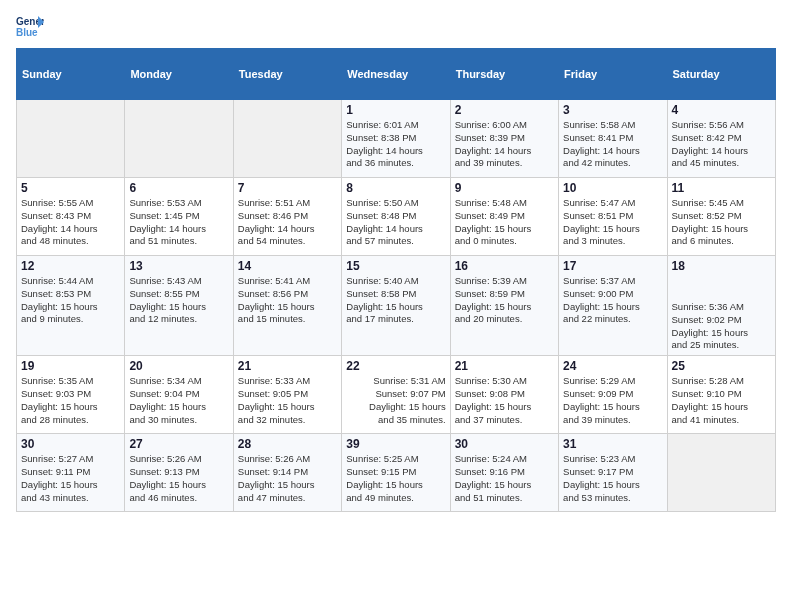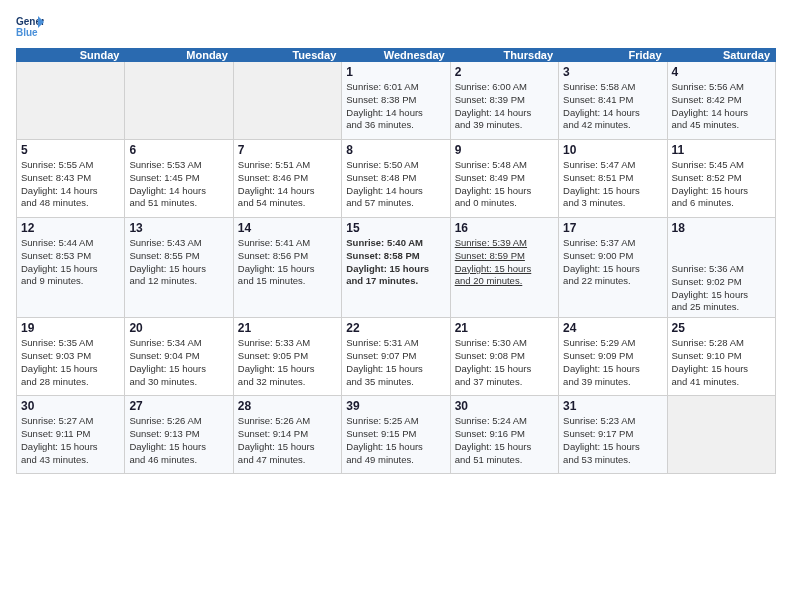--- a/index.html
+++ b/index.html
@@ -43,22 +43,22 @@
       color: #333;
     }
     .calendar {
       width: 100%;
       border-collapse: collapse;
       font-size: 10.5px;
     }
     .calendar th {
       background: #2a6ab0;
       color: #fff;
-      text-align: right;
-      padding: 0 5px;
+      text-align: left;
+      padding: 19px 5px;
       font-size: 11px;
       border: 1px solid #2a6ab0;
     }
     .calendar td {
       border: 1px solid #d0d0d0;
       vertical-align: top;
       padding: 3px 4px;
       width: calc(100% / 7);
       height: 78px;
     }
@@ -220,28 +220,28 @@
           </td>
           <td>
             <span class="day-num">14</span>
             <div class="day-info" style="white-space: pre-line;">Sunrise: 5:41 AM
 Sunset: 8:56 PM
 Daylight: 15 hours
 and 15 minutes.</div>
           </td>
           <td>
             <span class="day-num">15</span>
-            <div class="day-info" style="white-space: pre-line; font-weight: bold;">Sunrise: 5:40 AM
+            <div class="day-info" style="white-space: pre-line;">Sunrise: 5:40 AM
 Sunset: 8:58 PM
 Daylight: 15 hours
 and 17 minutes.</div>
           </td>
           <td>
             <span class="day-num">16</span>
-            <div class="day-info" style="white-space: pre-line; text-decoration: underline;">Sunrise: 5:39 AM
+            <div class="day-info" style="white-space: pre-line;">Sunrise: 5:39 AM
 Sunset: 8:59 PM
 Daylight: 15 hours
 and 20 minutes.</div>
           </td>
           <td>
             <span class="day-num">17</span>
             <div class="day-info" style="white-space: pre-line;">Sunrise: 5:37 AM
 Sunset: 9:00 PM
 Daylight: 15 hours
 and 22 minutes.</div>
@@ -271,21 +271,21 @@
           </td>
           <td>
             <span class="day-num">21</span>
             <div class="day-info" style="white-space: pre-line;">Sunrise: 5:33 AM
 Sunset: 9:05 PM
 Daylight: 15 hours
 and 32 minutes.</div>
           </td>
           <td>
             <span class="day-num">22</span>
-            <div class="day-info" style="white-space: pre-line;">Sunrise: 5:31 AM
+            <div class="day-info" style="white-space: pre-line; text-align: right;">Sunrise: 5:31 AM
 Sunset: 9:07 PM
 Daylight: 15 hours
 and 35 minutes.</div>
           </td>
           <td>
             <span class="day-num">21</span>
             <div class="day-info" style="white-space: pre-line;">Sunrise: 5:30 AM
 Sunset: 9:08 PM
 Daylight: 15 hours
 and 37 minutes.</div>

